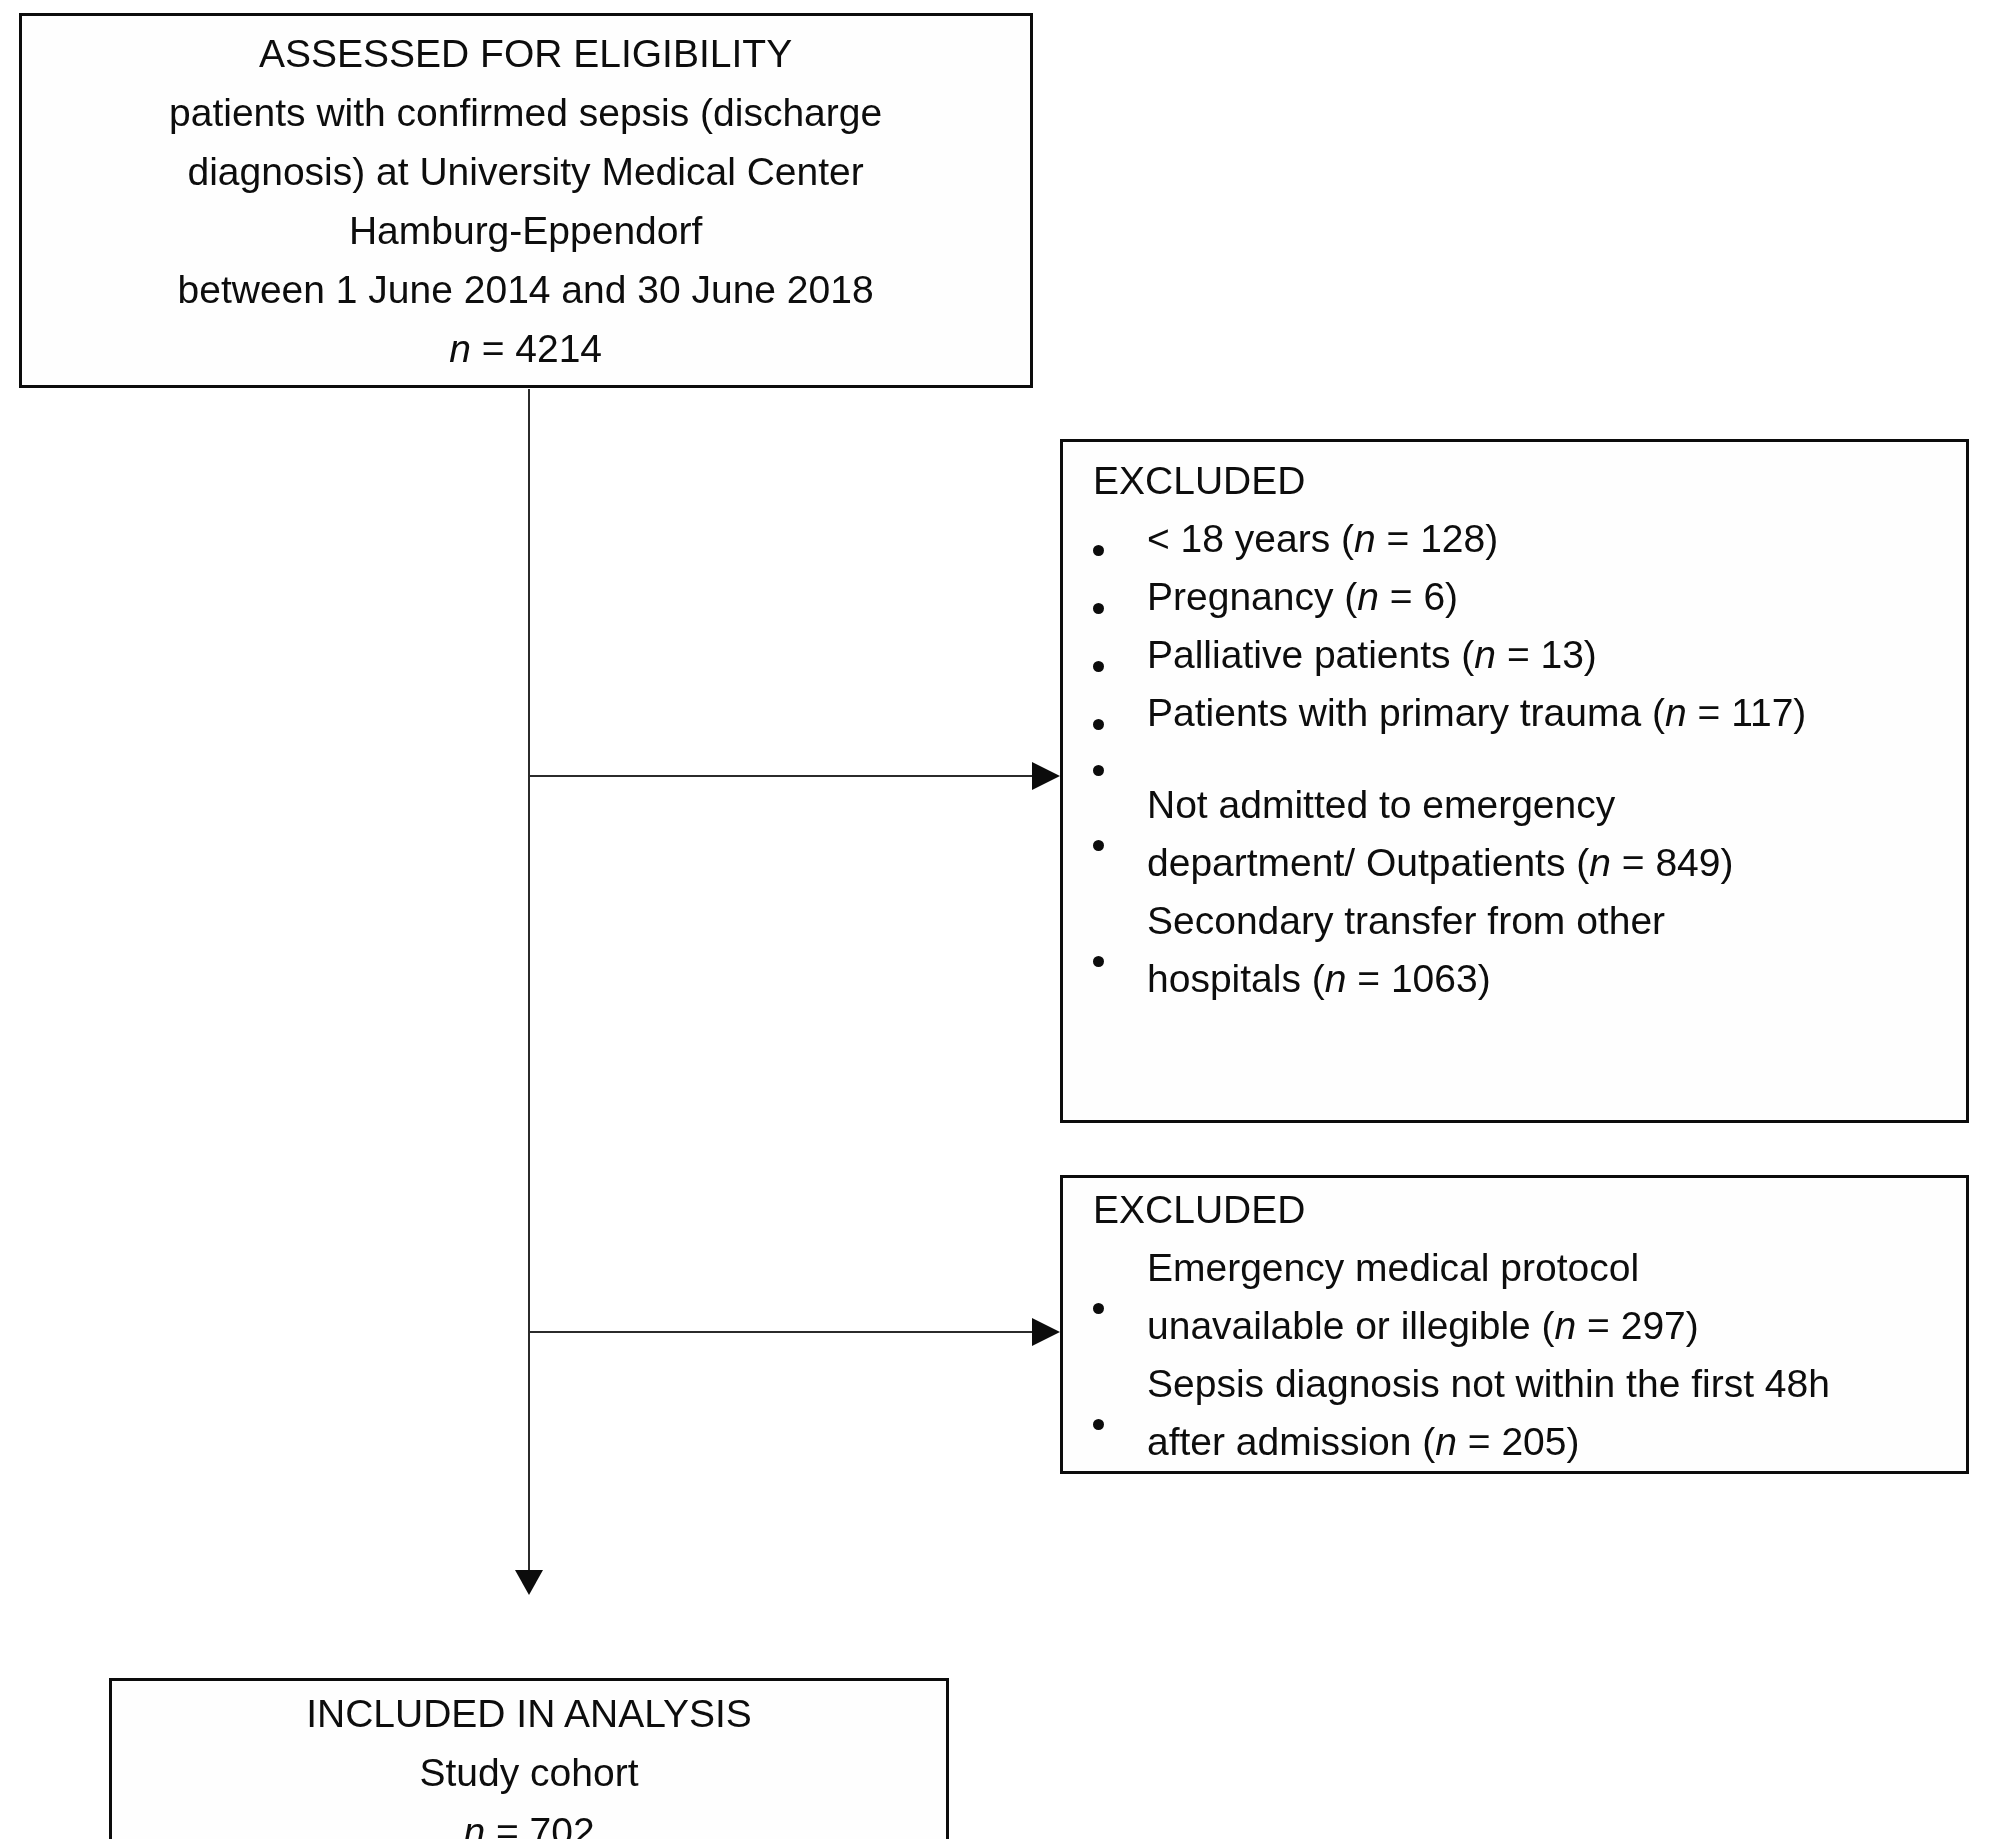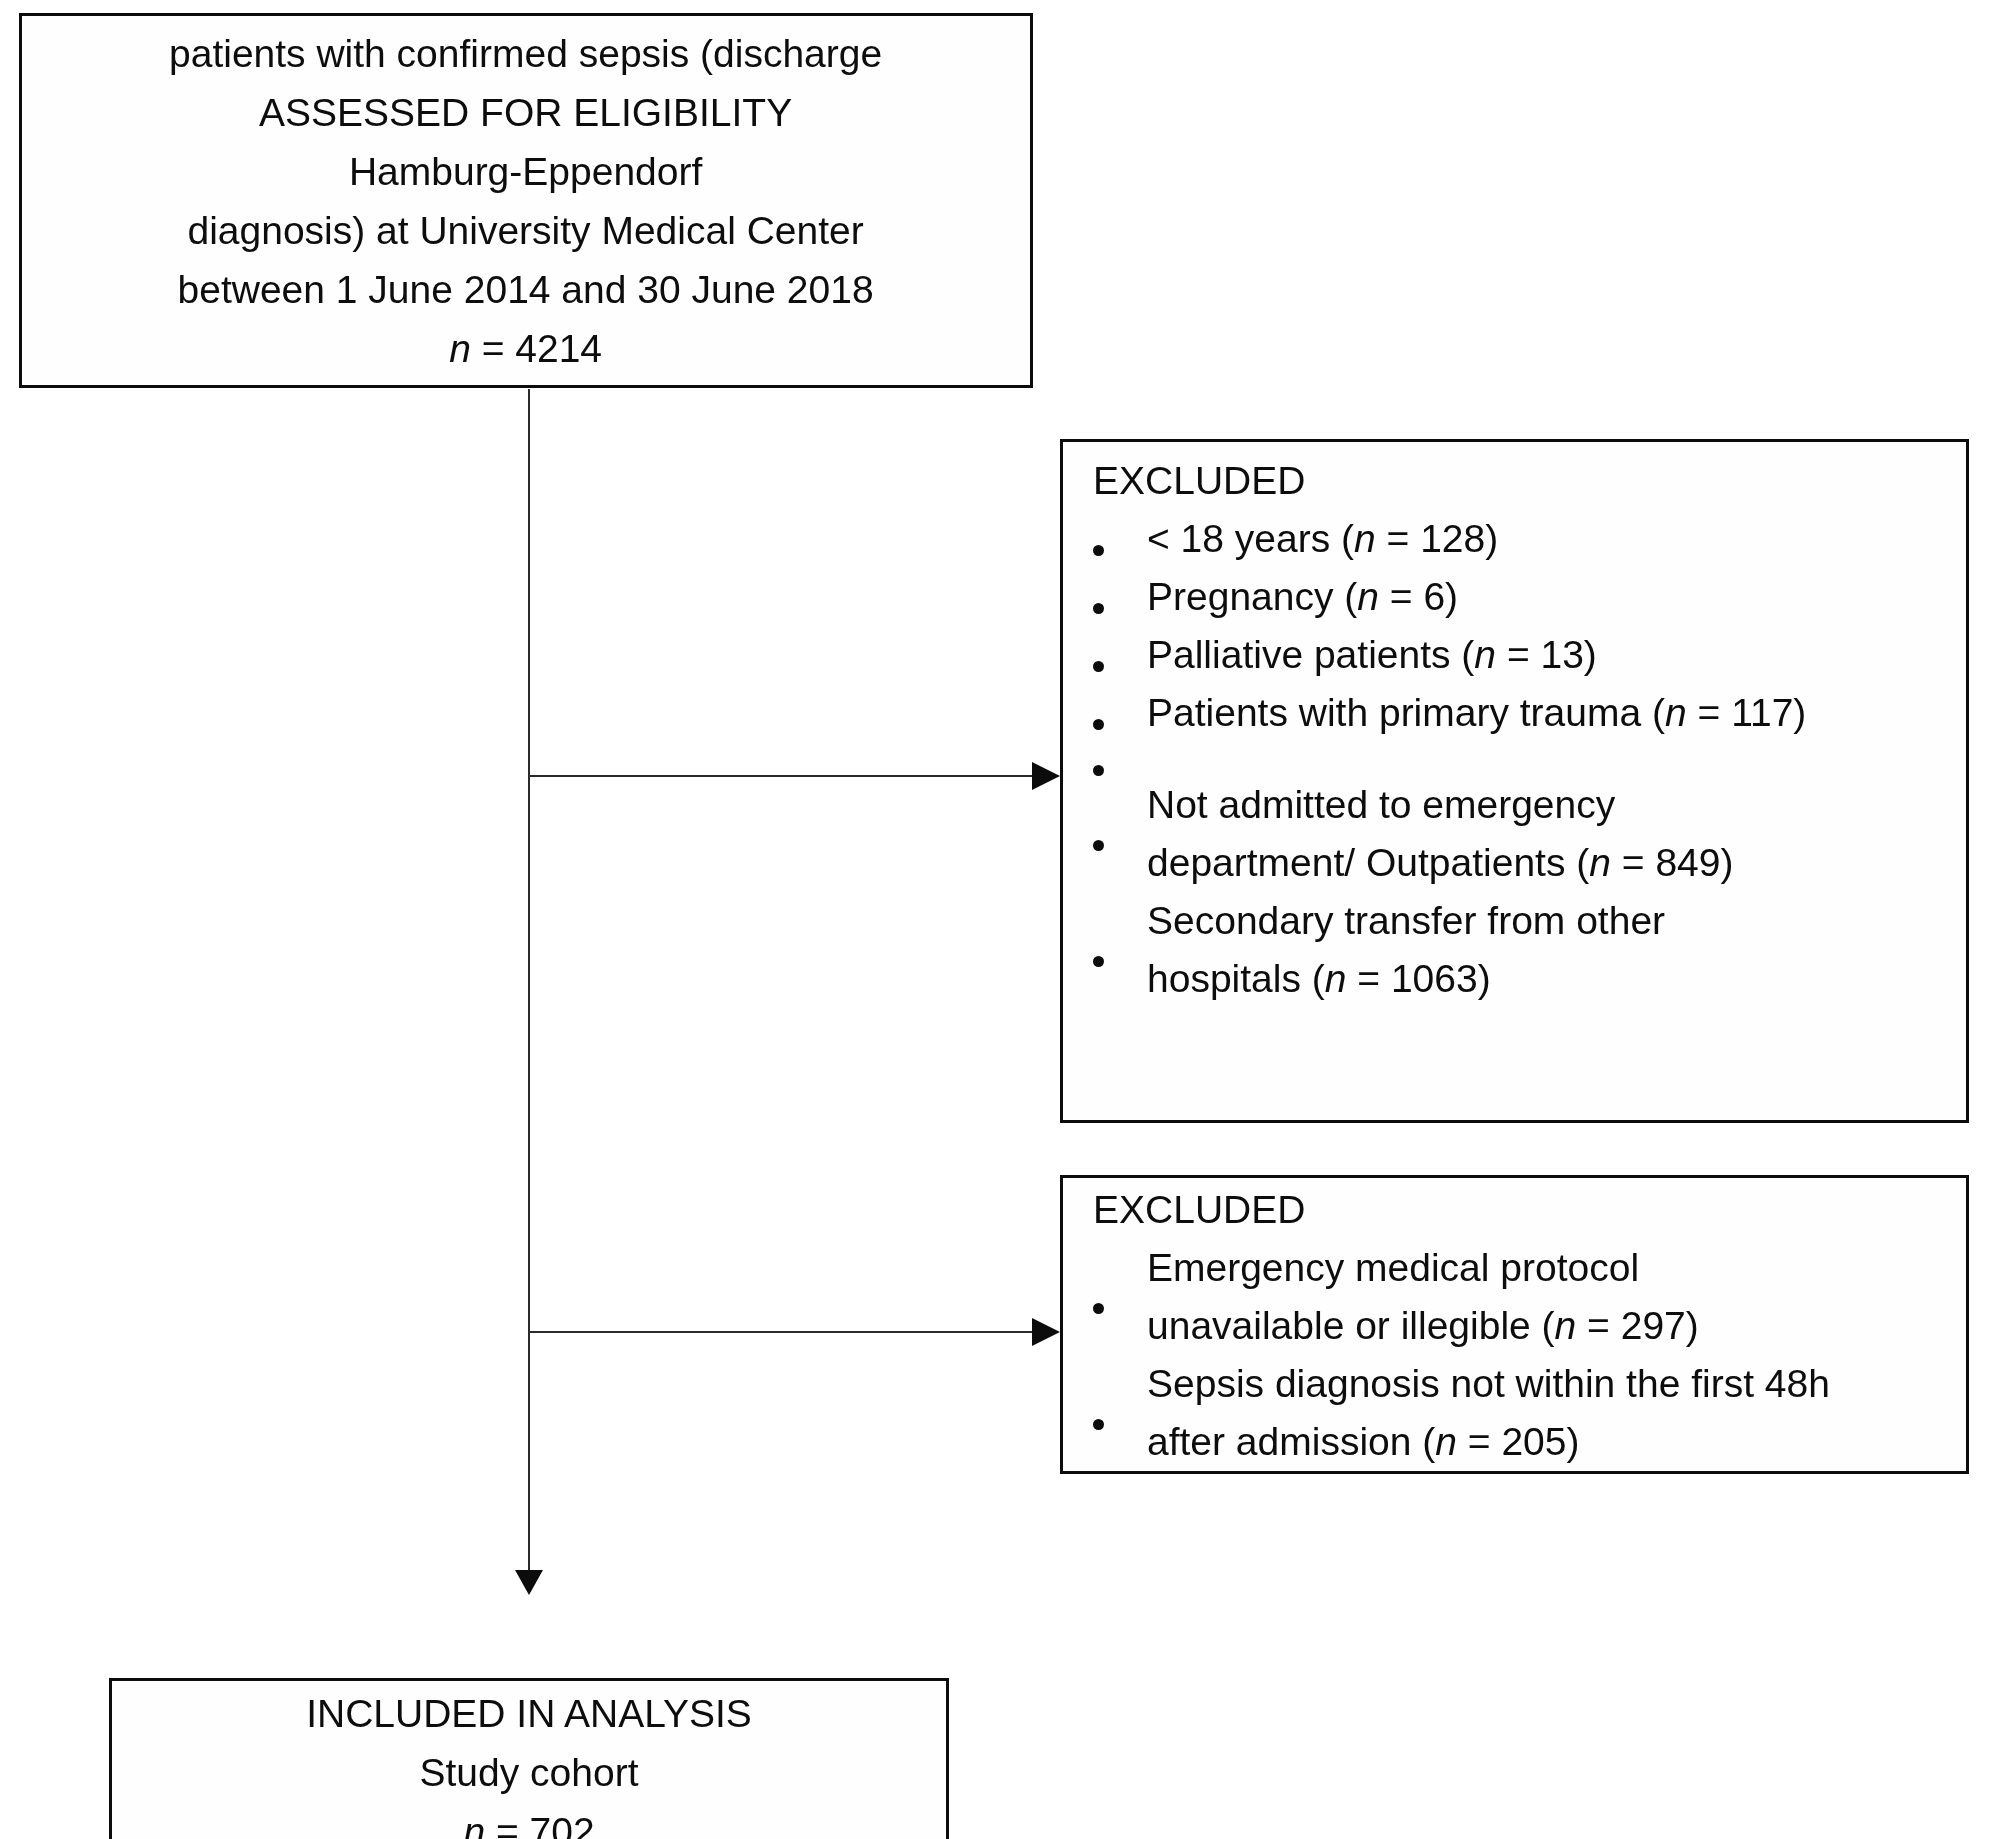--- a/index.html
+++ b/index.html
@@ -73,24 +73,24 @@
     border-right: 14px solid transparent;
     border-top: 25px solid #0c0c0c;
   }
 </style>
 </head>
 <body>
 
 <div class="canvas">
 
   <div class="box assessed centered-content">
+    <span class="line">ASSESSED FOR ELIGIBILITY</span>
     <span class="line">patients with confirmed sepsis (discharge</span>
-    <span class="line">ASSESSED FOR ELIGIBILITY</span>
+    <span class="line">diagnosis) at University Medical Center</span>
     <span class="line">Hamburg-Eppendorf</span>
-    <span class="line">diagnosis) at University Medical Center</span>
     <span class="line">between 1 June 2014 and 30 June 2018</span>
     <span class="line"><i>n</i><span> = 4214</span></span>
   </div>
 
   <div class="vline"></div>
   <div class="hline h1"></div>
   <div class="arrowhead-right a1"></div>
   <div class="hline h2"></div>
   <div class="arrowhead-right a2"></div>
   <div class="arrowhead-down"></div>

